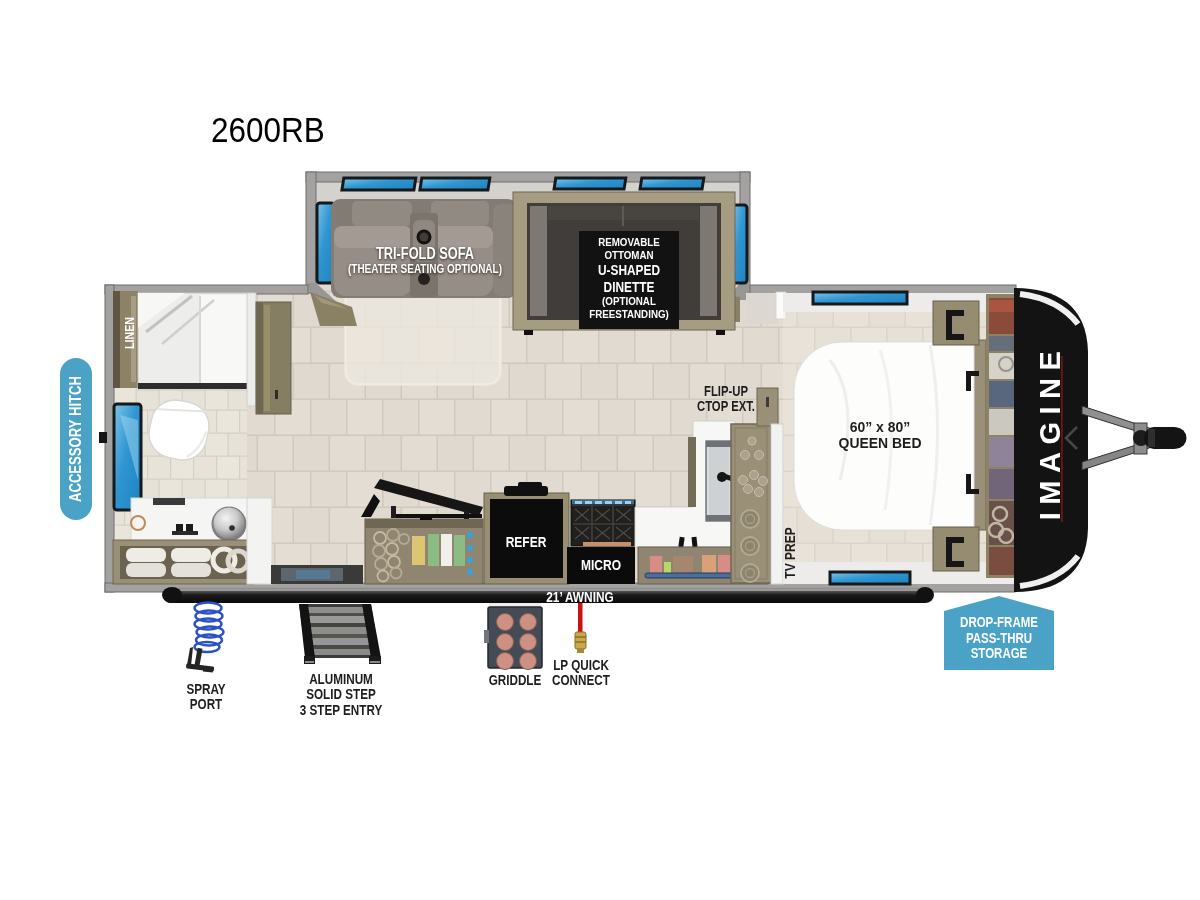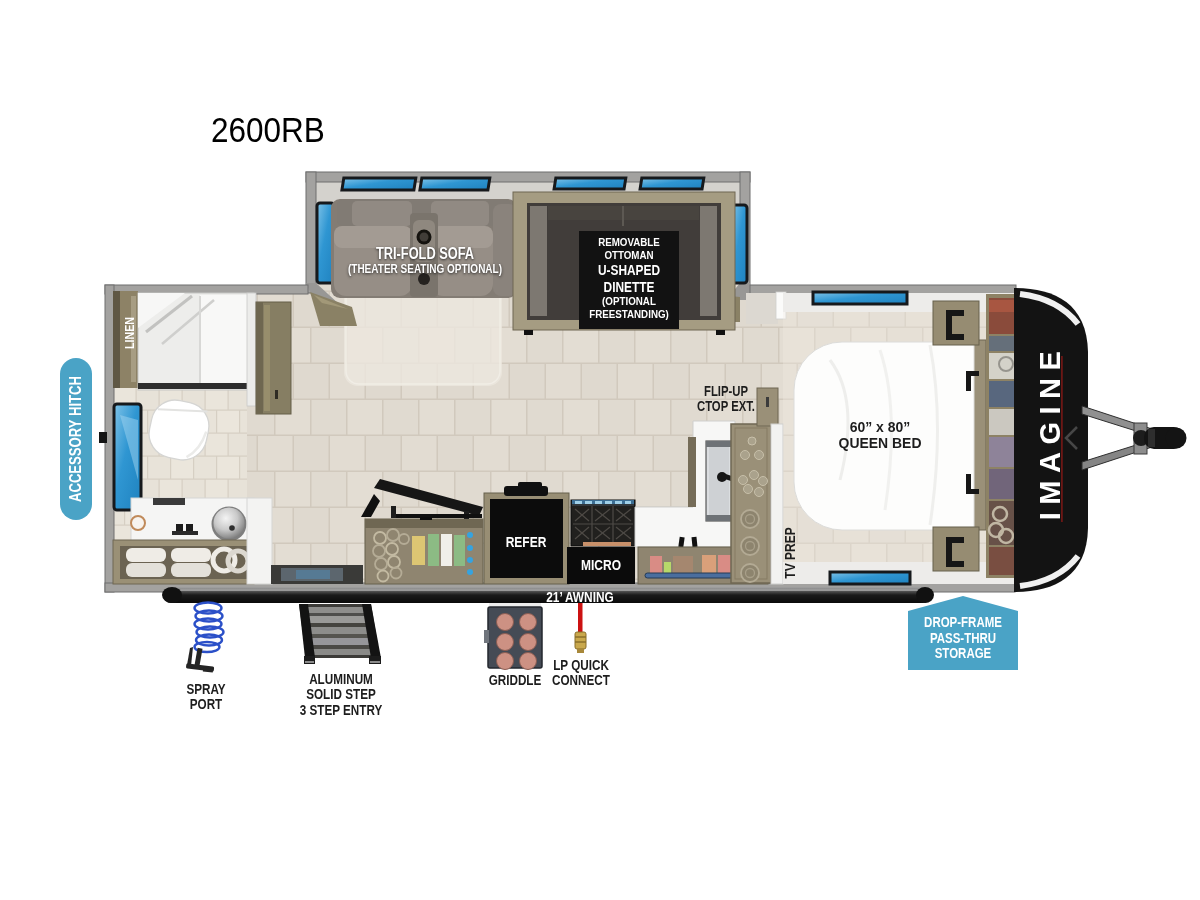--- a/index.html
+++ b/index.html
@@ -497,21 +497,21 @@
 <line x1="575" y1="637" x2="586" y2="637" stroke="#8a6f2a" stroke-width="1.5"></line>
 <line x1="575" y1="642" x2="586" y2="642" stroke="#8a6f2a" stroke-width="1.5"></line>
 <rect x="577" y="648" width="7" height="5" fill="#a8883a"></rect>
 </g>
 </svg>
 
 <div class="badge" style="left:60px;top:358px;width:32px;height:162px;background:#4aa3c6;border-radius:16px;"></div>
 <div class="badge" style="left:-5px;top:427px;width:162px;height:24px;transform:rotate(-90deg) scaleX(0.82);font-size:16px;line-height:24px;">ACCESSORY HITCH</div>
 
 
-<div class="badge" style="left:908px;top:596px;width:110px;height:74px;">
+<div class="badge" style="left:944px;top:596px;width:110px;height:74px;">
 <svg width="110" height="74" viewBox="0 0 110 74" style="position:absolute;left:0;top:0;">
         <polygon points="0,15 55,0 110,15 110,74 0,74" fill="#4aa3c6"></polygon>
       </svg>
 <div style="position:relative;font-size:14px;line-height:15.5px;padding-top:19px;transform:scaleX(0.82);">DROP-FRAME<br>PASS-THRU<br>STORAGE</div>
 </div>
 
 <div class="wlbl" style="left:94px;top:333px;width:60px;height:12px;font-size:12.5px;line-height:12px;transform:rotate(-90deg) scaleX(0.85);">LINEN</div>
 
 <div class="wlbl" style="left:320px;top:247px;width:210px;font-size:16px;line-height:14px;text-shadow:0 1px 3px rgba(20,20,20,0.85);">TRI-FOLD SOFA<br><span style="font-size:12.5px;">(THEATER SEATING OPTIONAL)</span></div>
 

